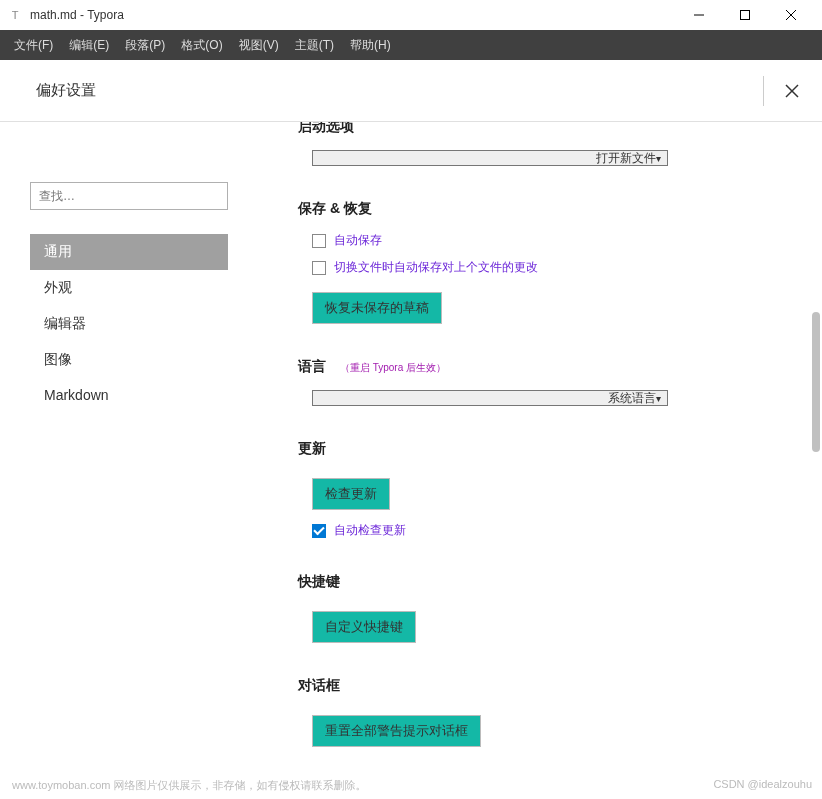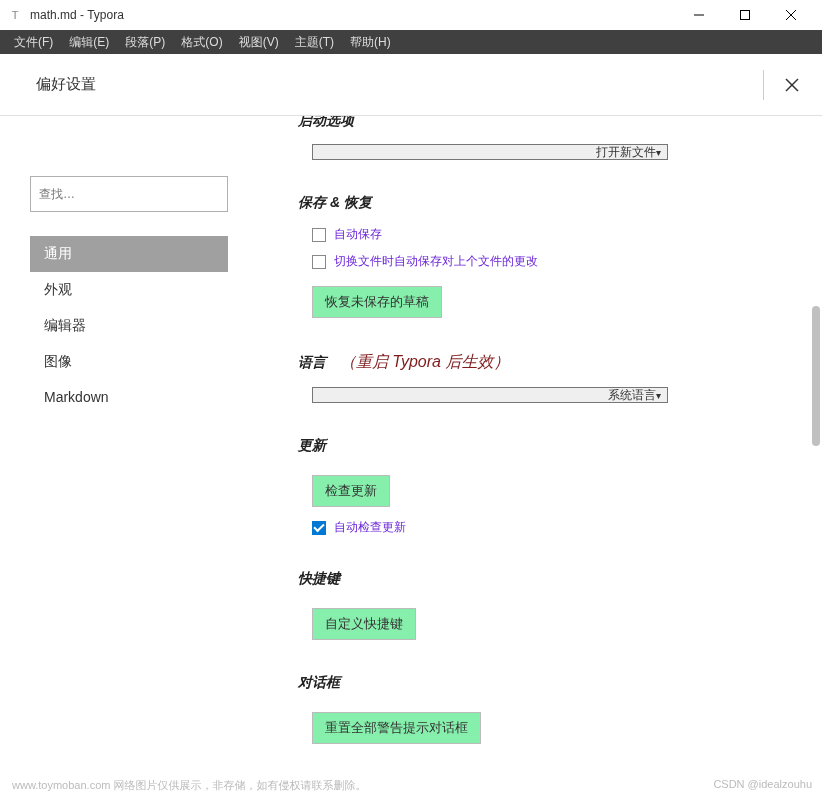--- a/index.html
+++ b/index.html
@@ -7,56 +7,56 @@
 
 
 .title-bar { height: 30px; display: flex; align-items: center; padding: 0 8px; background: #fff; }
 .title-bar .app-icon { width: 14px; height: 14px; display: inline-flex; align-items: center; justify-content: center; font-size: 11px; color: #888; margin-right: 8px; }
 .title-bar .title-text { font-size: 12px; color: #333; }
 .win-controls { margin-left: auto; display: flex; }
 .win-btn { width: 46px; height: 30px; display: flex; align-items: center; justify-content: center; font-size: 11px; cursor: pointer; }
 .win-btn svg { stroke: #000; stroke-width: 1; fill: none; }
 
 
-.menu-bar { height: 24px; background: #404040; color: #ddd; display: flex; align-items: center; padding: 0 6px; font-size: 12px; }
+.menu-bar { height: 30px; background: #404040; color: #ddd; display: flex; align-items: center; padding: 0 6px; font-size: 12px; }
 .menu-item { padding: 2px 8px; cursor: pointer; }
 
 
 .pref-header { height: 62px; border-bottom: 1px solid #e0e0e0; display: flex; align-items: center; padding: 0 20px 0 36px; }
 .pref-header .pref-title { font-size: 15px; color: #333; }
 .pref-header .spacer { flex: 1; }
 .pref-header .vline { width: 1px; background: #ccc; height: 30px; margin: 0 18px 0 0; }
 .pref-header .close-x { width: 20px; height: 20px; cursor: pointer; display: flex; align-items: center; justify-content: center; }
 
 
 .pref-body { display: flex; height: calc(100% - 30px - 24px - 48px - 20px); }
 
 .sidebar { width: 258px; padding: 60px 30px 0 30px; }
-.search-box { width: 100%; height: 36px; border: 1px solid #b0b0b0; padding: 0 8px; font-size: 12px; color: #888; margin-bottom: 24px; }
+.search-box { width: 100%; height: 28px; border: 1px solid #b0b0b0; padding: 0 8px; font-size: 12px; color: #888; margin-bottom: 24px; }
 .nav-item { padding: 9px 14px; cursor: pointer; font-size: 14px; color: #333; }
 .nav-item.active { background: #a0a0a0; color: #fff; }
 
 .content { flex: 1; padding: 0 30px 0 40px; overflow-y: auto; position: relative; }
 .scrollbar-thumb { position: absolute; right: 2px; top: 190px; width: 8px; height: 140px; background: #c0c0c0; border-radius: 4px; }
 
 .section { margin-bottom: 34px; }
-.section-title { font-size: 14px; font-weight: bold; color: #222; margin-bottom: 14px; font-style: italic; }
-.section-title .hint { font-weight: normal; color: #7f1d1d; font-size: 16px; margin-left: 10px; }
+.section-title { font-size: 14px; font-weight: bold; color: #222; margin-bottom: 14px; }
+.section-title .hint { font-weight: normal; color: #a21caf; font-size: 10px; margin-left: 10px; }
 .section-indent { padding-left: 14px; }
 
 .select-box { width: 356px; height: 16px; border: 1px solid #767676; background: #efefef; font-size: 12px; padding: 0 6px; display: flex; align-items: center; justify-content: flex-end; cursor: pointer; }
 .select-box .arrow { font-size: 10px; }
 
 .check-row { display: flex; align-items: center; margin-bottom: 10px; }
 .checkbox { width: 14px; height: 14px; border: 1px solid #888; margin-right: 8px; cursor: pointer; display: inline-flex; align-items: center; justify-content: center; }
 .checkbox.checked { background: #0078d4; border-color: #0078d4; }
 .checkbox.checked::after { content: ""; width: 4px; height: 8px; border: solid #fff; border-width: 0 2px 2px 0; transform: rotate(45deg) translate(-1px,-1px); }
 .check-label { font-size: 12px; color: #6d28d9; }
 
-.btn { display: inline-block; padding: 6px 12px; border: 1px solid #bbb; font-size: 13px; background: #86efac; cursor: pointer; margin-top: 6px; }
+.btn { display: inline-block; padding: 6px 12px; border: 1px solid #bbb; font-size: 13px; background: #14b8a6; cursor: pointer; margin-top: 6px; }
 
 
 .footer { position: absolute; bottom: 6px; left: 12px; right: 10px; font-size: 11px; color: #bbb; display: flex; justify-content: space-between; }
 .footer .right { color: #bbb; }
 </style>
 </head>
 <body>
 
 <div class="title-bar">
   <span class="app-icon">T</span>

